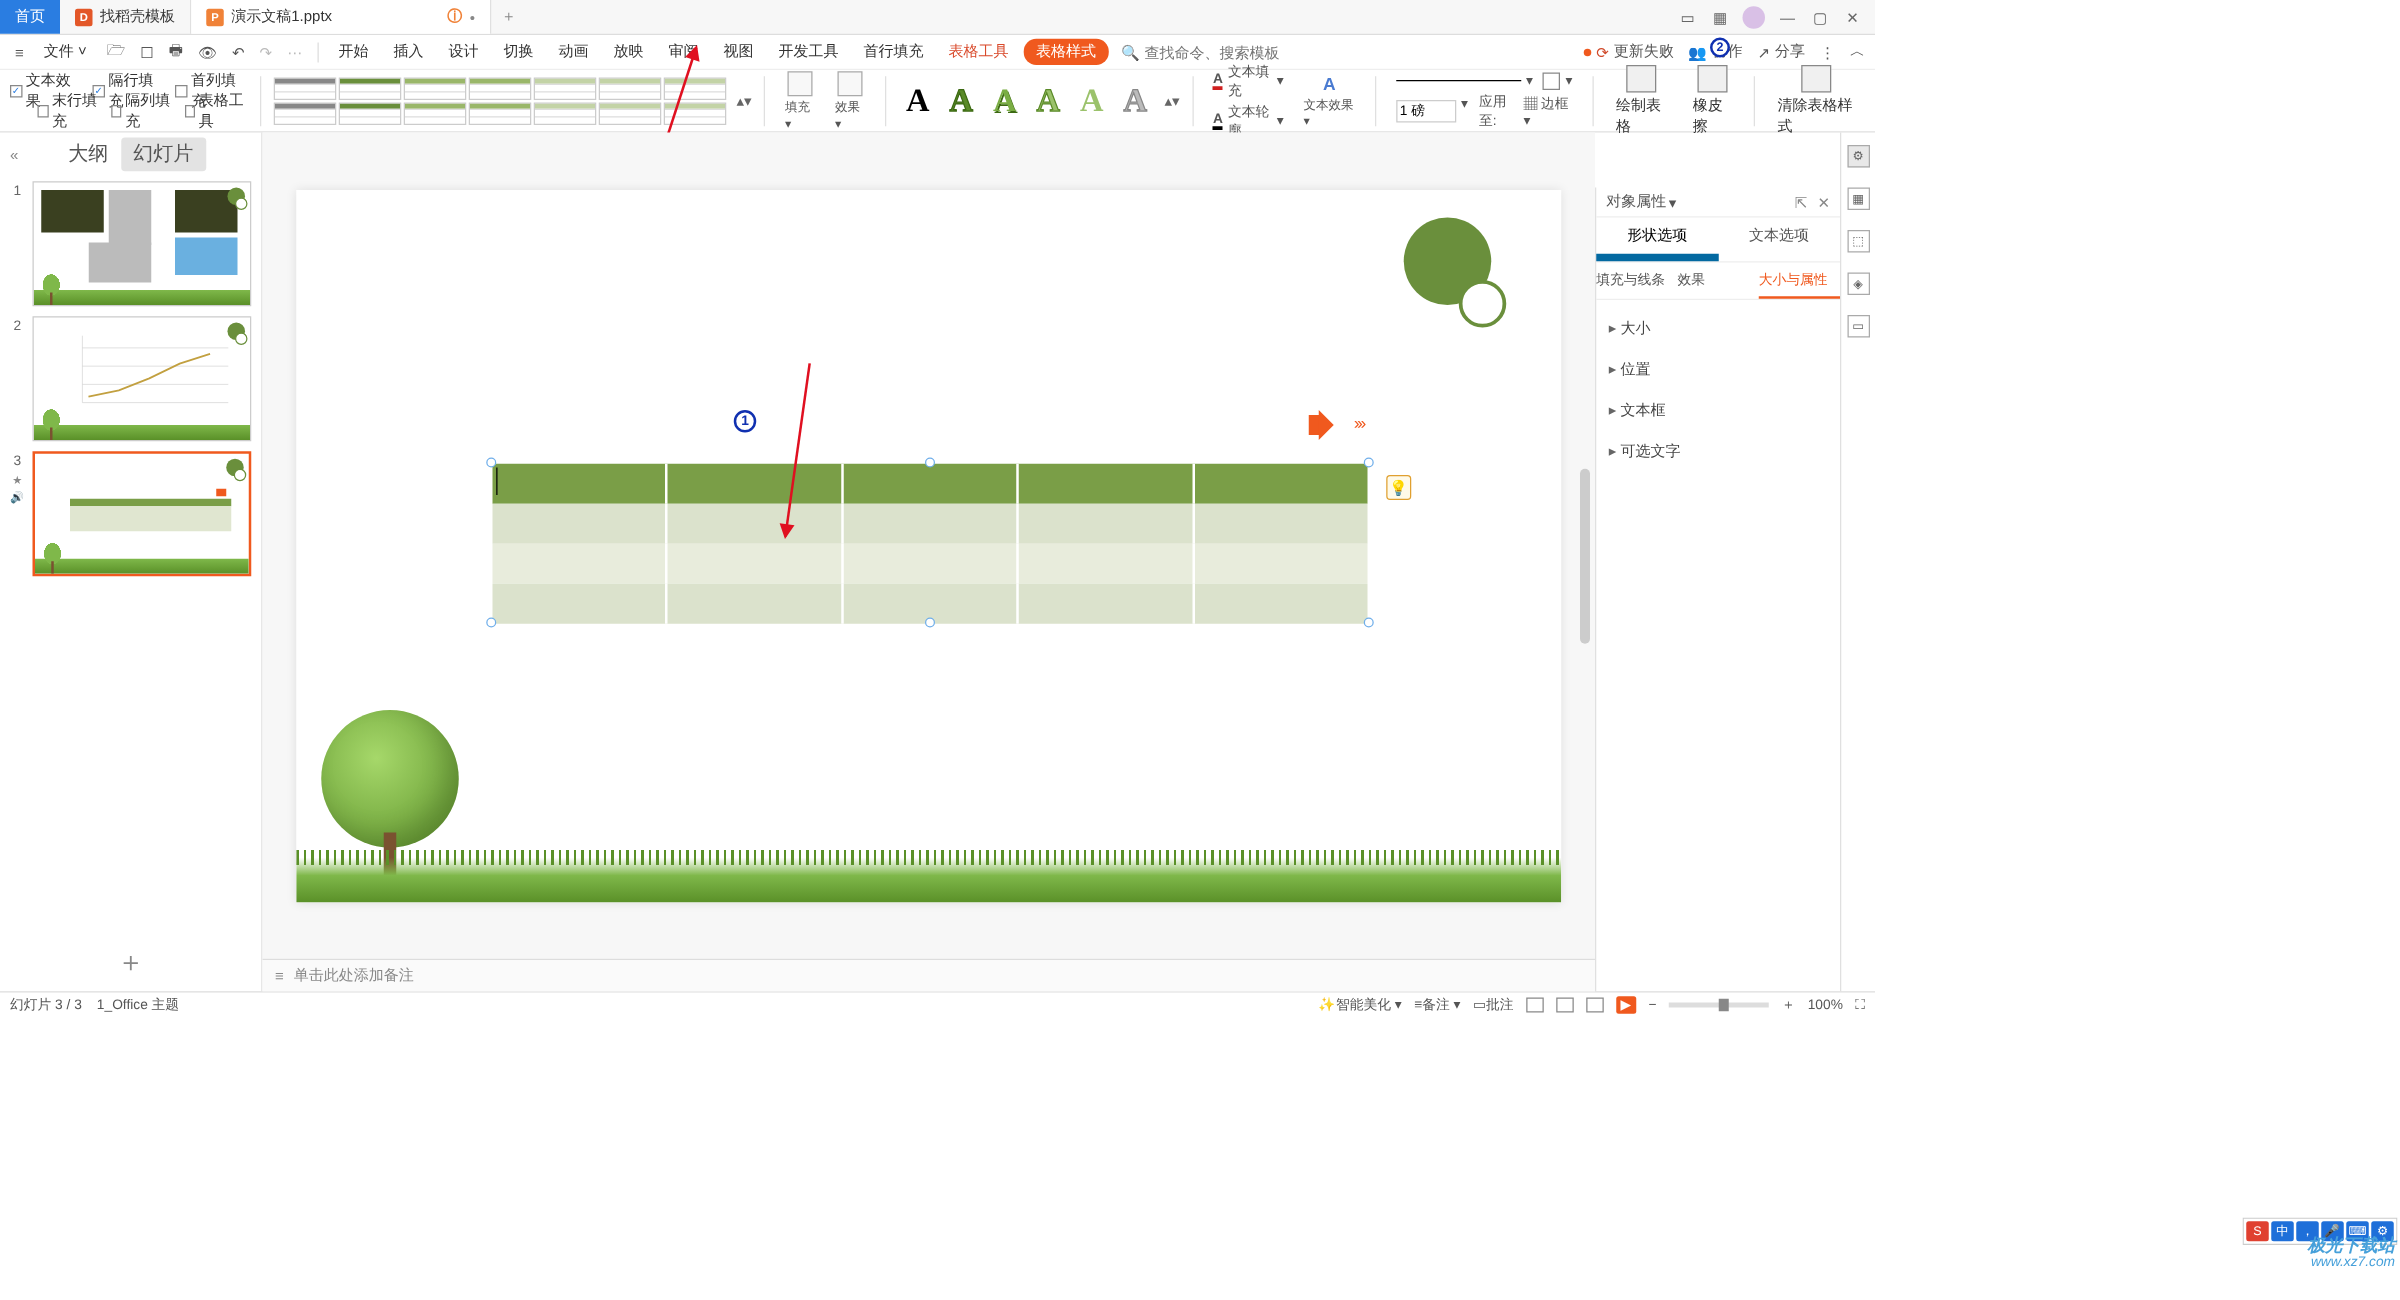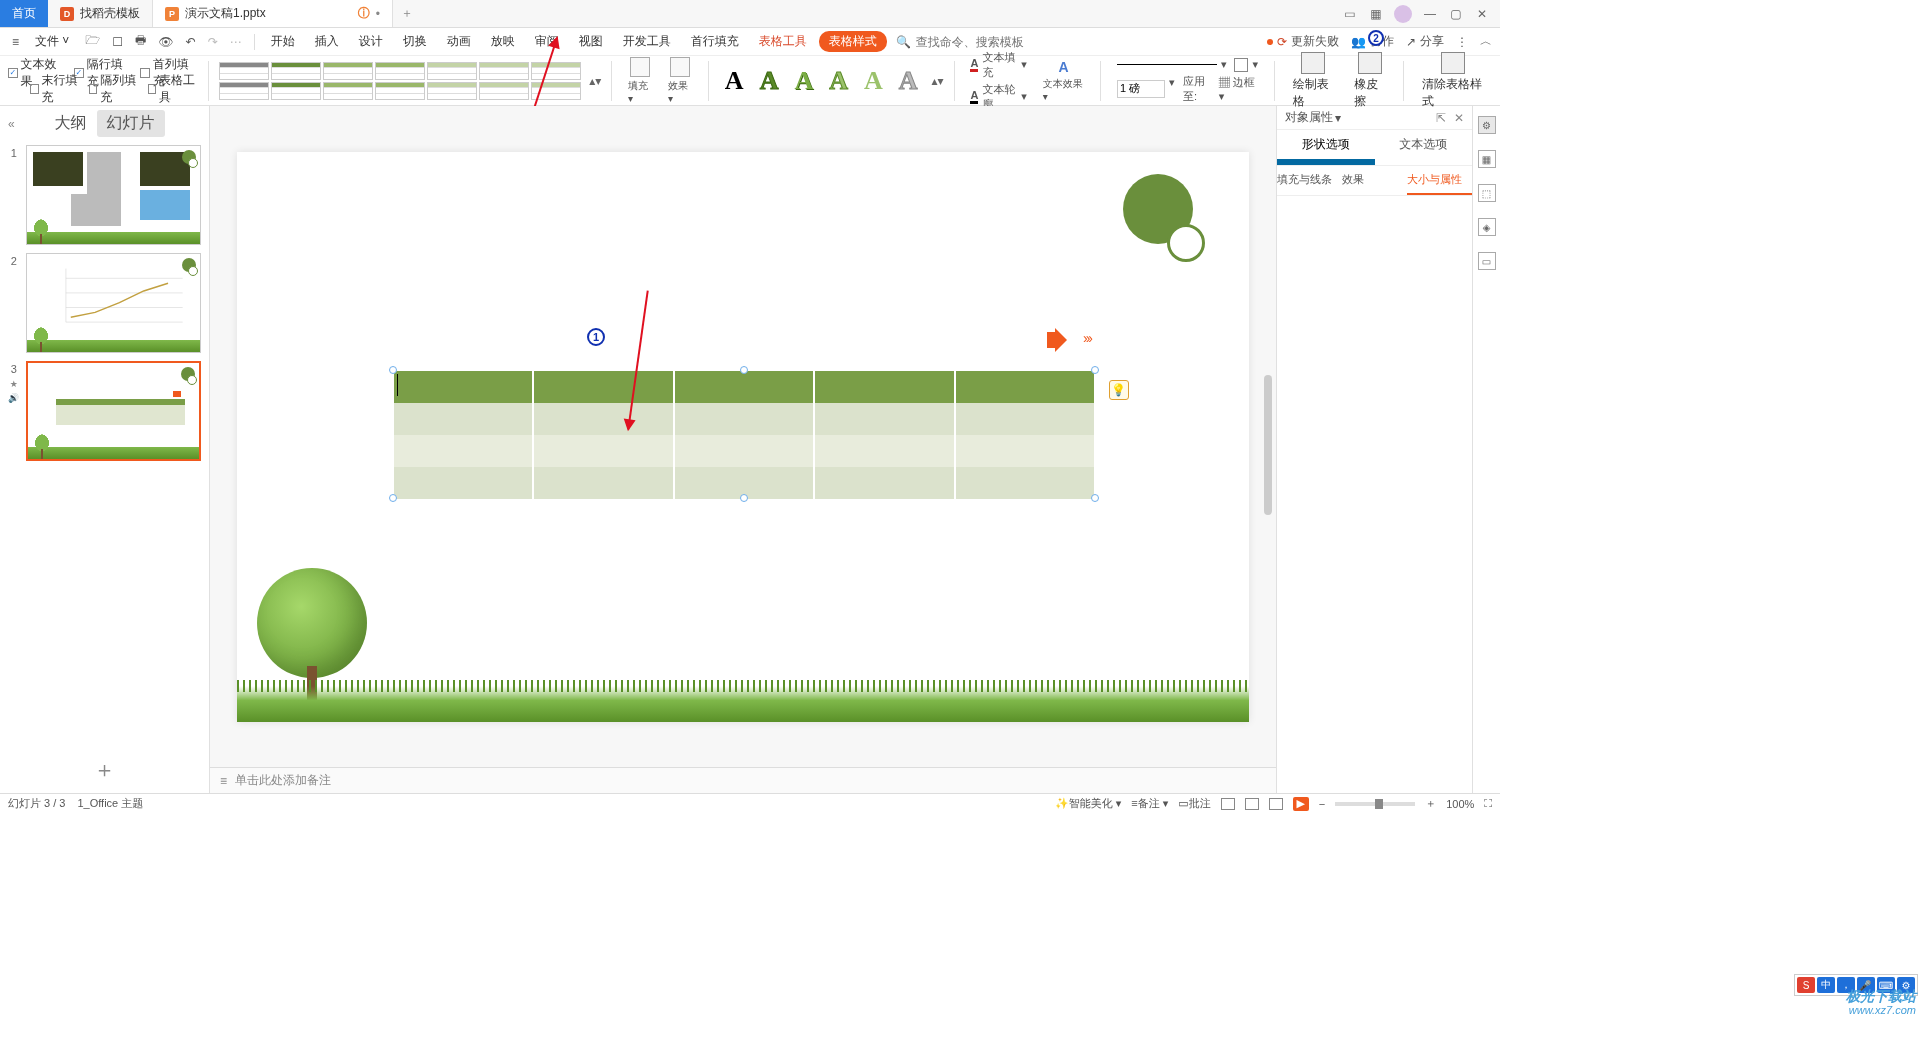--- a/index.html
+++ b/index.html
@@ -116,21 +116,21 @@
   .arrow-down { position:absolute; top:138px; left:400px; width:2px; height:140px; background:#e01020; transform:rotate(8deg);}
   .arrow-down::before{content:"";position:absolute;bottom:-2px;left:-5px;border-left:6px solid transparent;border-right:6px solid transparent;border-top:12px solid #e01020;}
   .notes-bar { height:26px; border-top:1px solid #ddd; background:#fafafa; display:flex; align-items:center; padding:0 10px; gap:8px; color:#888;}
 
   
   .side-strip { width:28px; border-left:1px solid #e0e0e0; display:flex; flex-direction:column; align-items:center; padding-top:10px; gap:16px;}
   .side-strip .ic { width:18px; height:18px; border:1px solid #aaa; cursor:pointer; display:flex; align-items:center; justify-content:center; color:#666; font-size:10px;}
   .side-strip .active { background:#e8e8e8;}
 
   
-  .prop-panel { width:196px; border-left:1px solid #e0e0e0; display:flex; flex-direction:column;}
+  .prop-panel { width:196px; border-left:1px solid #e0e0e0; display:flex; flex-direction:column;margin-top:44px;}
   .prop-title { height:24px; display:flex; align-items:center; padding:0 8px; font-size:12px; color:#555; border-bottom:1px solid #eee;}
   .prop-title .sp{margin-left:auto; display:flex; gap:8px; color:#888; cursor:pointer;}
   .prop-tabs { display:flex; border-bottom:1px solid #eee;}
   .prop-tabs .pt { flex:1; text-align:center; padding:6px 0; cursor:pointer; color:#555;}
   .prop-tabs .pt.active { border-bottom:6px solid #0369a1; color:#000;}
   .prop-sub { display:flex; border-bottom:1px solid #eee;}
   .prop-sub .ps { flex:1; text-align:left; padding:6px 0; cursor:pointer; color:#555; font-size:11px;}
   .prop-sub .ps.active { color:#f0591e; border-bottom:2px solid #f0591e;}
   .prop-sections { padding:6px 0;}
   .prop-row { padding:8px 10px; cursor:pointer; color:#444; font-size:12px;}
@@ -512,20 +512,26 @@
     </div>
     <div class="prop-tabs">
       <div class="pt active">形状选项</div>
       <div class="pt">文本选项</div>
     </div>
     <div class="prop-sub">
       <div class="ps">填充与线条</div>
       <div class="ps">效果</div>
       <div class="ps active">大小与属性</div>
     </div>
+    <div class="prop-sections">
+      <div class="prop-row">大小</div>
+      <div class="prop-row">位置</div>
+      <div class="prop-row">文本框</div>
+      <div class="prop-row">可选文字</div>
+    </div>
   </div>
 
   <div class="side-strip">
     <div class="ic active">⚙</div>
     <div class="ic">▦</div>
     <div class="ic">⬚</div>
     <div class="ic">◈</div>
     <div class="ic">▭</div>
   </div>
 

